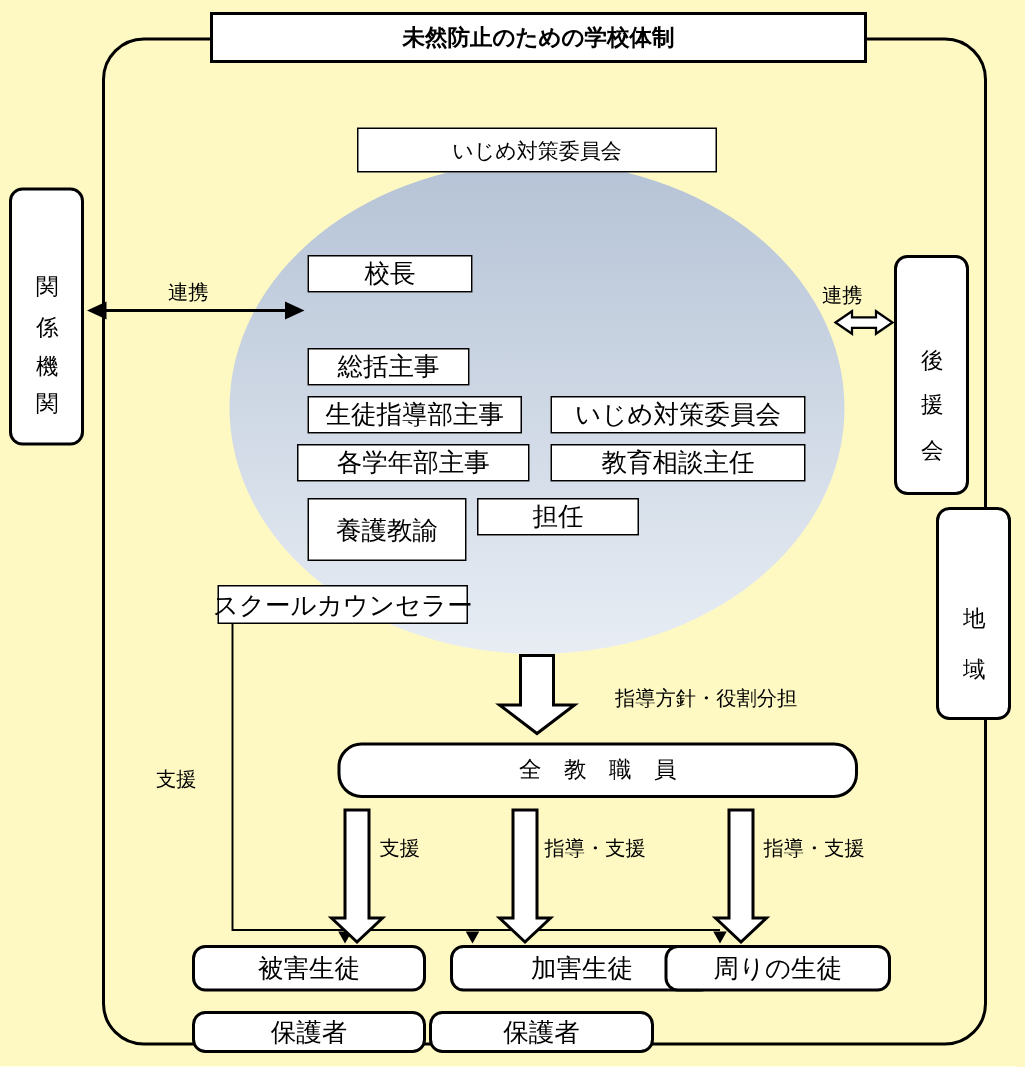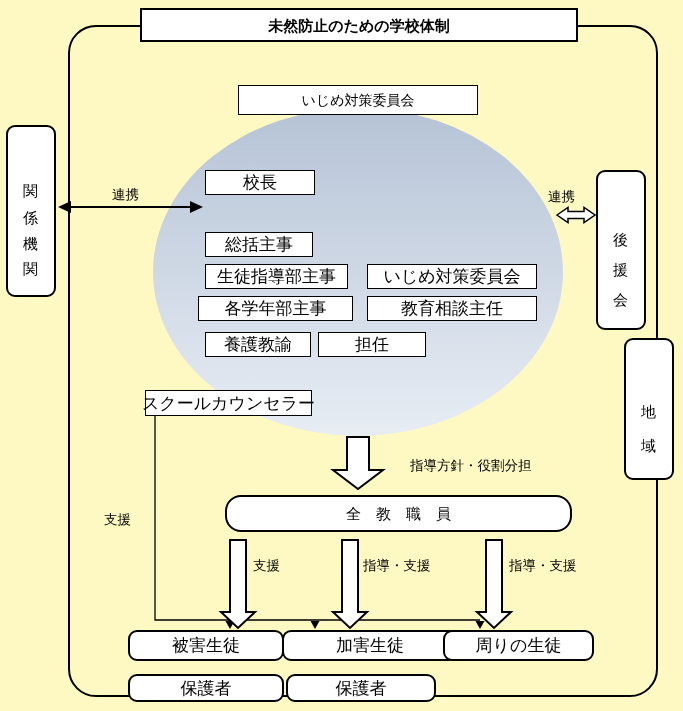--- a/index.html
+++ b/index.html
@@ -16,32 +16,32 @@
   #titleBox{left:140px;top:8px;width:438px;height:34px;font-size:15px;font-weight:bold;border-width:2px}
   #committee{left:238px;top:85px;width:240px;height:30px;font-size:14px;font-weight:normal;border-width:1.8px}
 
   #m1{left:205px;top:170px;width:110px;height:25px}
   #m2{left:205px;top:201px;width:110px;height:25px}
   #m3{left:205px;top:232px;width:108px;height:25px}
   #m4{left:205px;top:264px;width:143px;height:25px}
   #m5{left:367px;top:264px;width:170px;height:25px}
   #m6{left:198px;top:296px;width:155px;height:25px}
   #m7{left:367px;top:296px;width:170px;height:25px}
-  #m8{left:205px;top:332px;width:106px;height:25px}
+  #m8{left:205px;top:332px;width:106px;height:42px}
   #m9{left:318px;top:332px;width:108px;height:25px}
 
   #relatedOrgs{left:6px;top:125px;width:50px;height:172px;letter-spacing:26px;padding-top:26px}
   #supportAssoc{left:596px;top:170px;width:50px;height:160px;letter-spacing:30px;padding-top:30px}
   #community{left:624px;top:338px;width:50px;height:142px;letter-spacing:34px;padding-top:34px}
 
   #counselor{left:145px;top:390px;width:167px;height:26px;border-width:1.8px}
   #staff{left:225px;top:495px;width:347px;height:37px;border-width:2.5px;border-radius:16px;font-size:15px}
 
   #st1{left:128px;top:630px;width:156px;height:31px}
-  #st2{left:282px;top:630px;width:176px;height:31px}
+  #st2{left:300px;top:630px;width:176px;height:31px}
   #st3{left:443px;top:630px;width:151px;height:31px}
   #g1{left:128px;top:674px;width:156px;height:28px}
   #g2{left:286px;top:674px;width:150px;height:28px}
 
   #coopLeft{left:112px;top:187px}
   #coopRight{left:548px;top:189px}
   #policyLbl{left:410px;top:458px}
   #supportCounselor{left:104px;top:512px}
   #flow1{left:253px;top:558px}
   #flow2{left:363px;top:558px}

